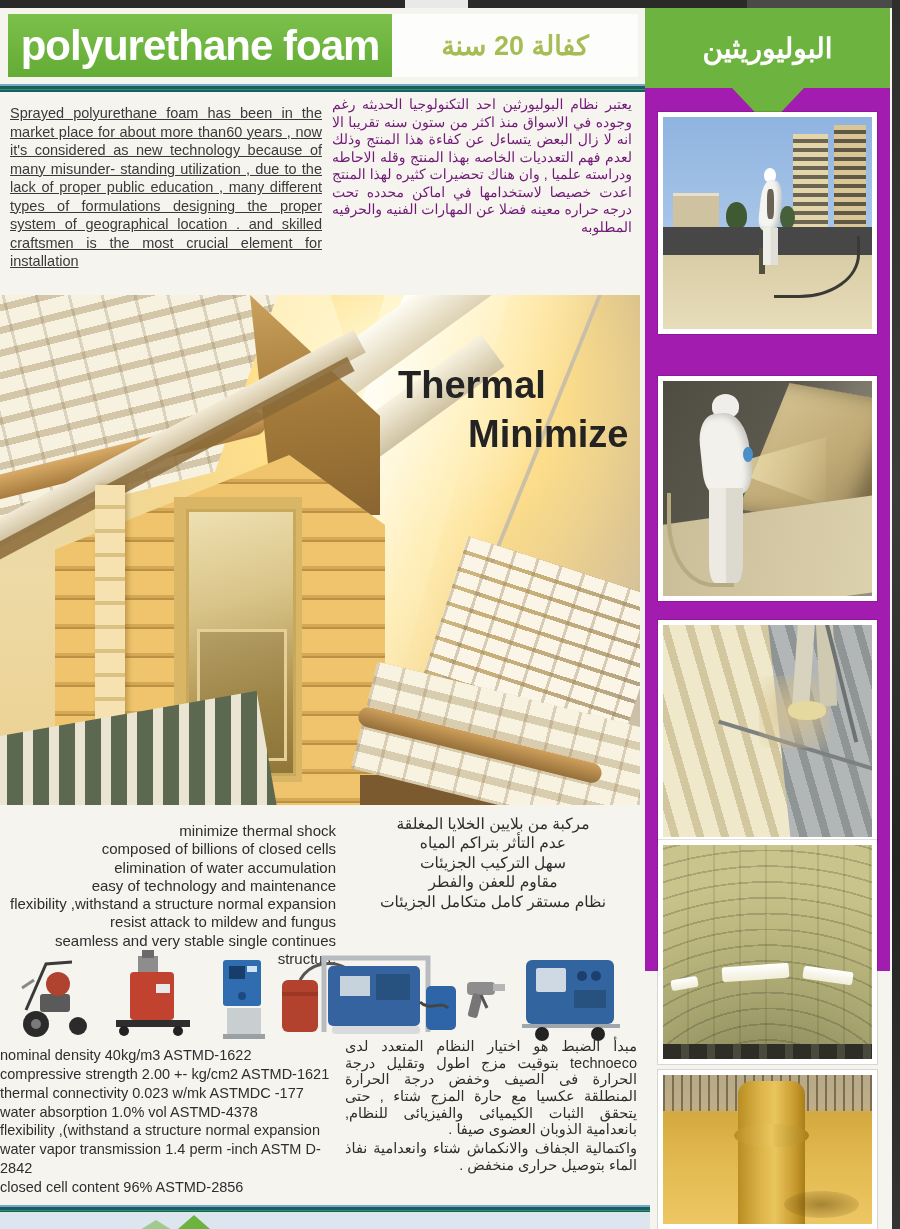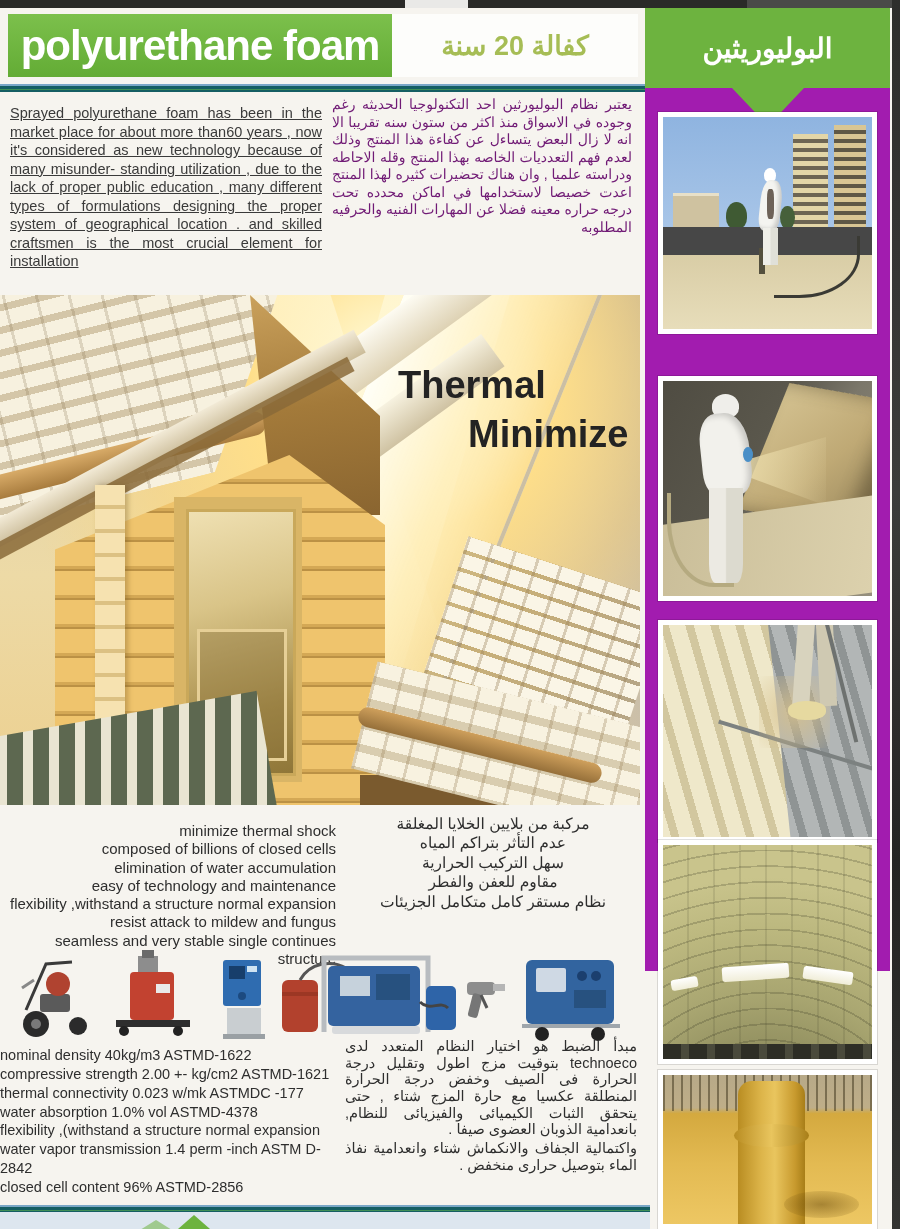--- a/index.html
+++ b/index.html
@@ -257,21 +257,21 @@
     <div>elimination of water accumulation</div>
     <div>easy of technology and maintenance</div>
     <div>flexibility ,withstand a structure normal expansion</div>
     <div>resist attack to mildew and fungus</div>
     <div>seamless and very stable single continues structure</div>
   </div>
 
   <div class="abs features-ar" dir="rtl">
     <div>مركبة من بلايين الخلايا المغلقة</div>
     <div>عدم التأثر بتراكم المياه</div>
-    <div>سهل التركيب الحرارية</div>
+    <div>سهل التركيب الجزيئات</div>
     <div>مقاوم للعفن والفطر</div>
     <div>نظام مستقر كامل متكامل الجزيئات</div>
   </div>
 
   <svg class="machines" width="620" height="92" viewBox="0 0 620 92">
     <g transform="translate(8,0)">
       <circle cx="16" cy="74" r="13" fill="#2b2b2b"></circle>
         <circle cx="16" cy="74" r="5" fill="#7a7a7a"></circle>
       <circle cx="58" cy="76" r="9" fill="#2b2b2b"></circle>
       <path d="M6,60 L26,14 L52,12" stroke="#3a3a3a" stroke-width="3" fill="none"></path>

